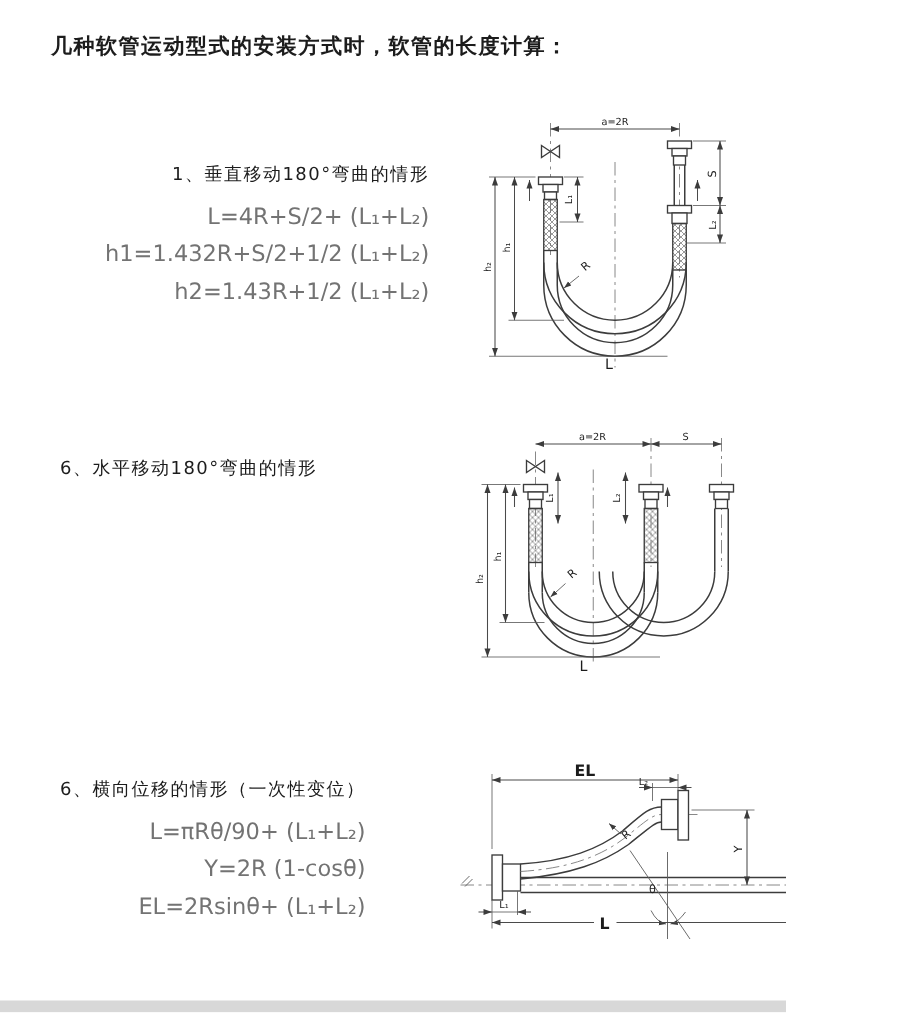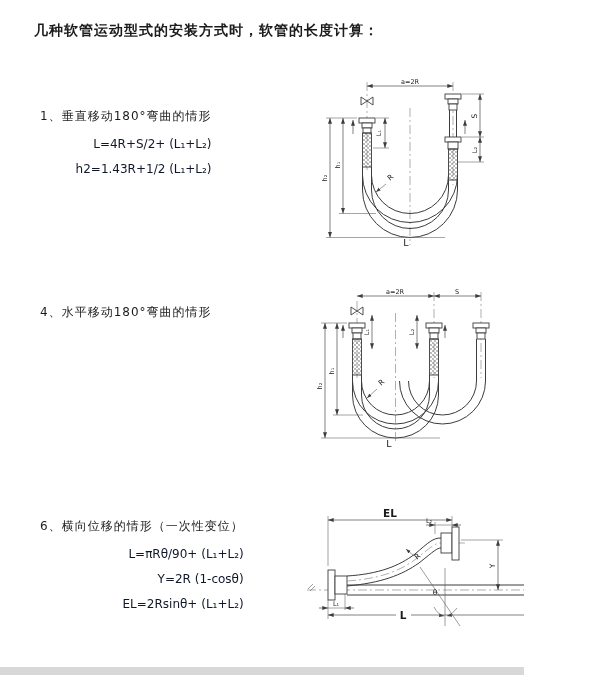--- a/index.html
+++ b/index.html
@@ -2,21 +2,21 @@
 <html><head>
 <meta charset="utf-8">
 <style>
   html,body{margin:0;padding:0;background:#ffffff;}
   #page{position:relative;width:524px;height:675px;background:#ffffff;overflow:hidden;
         font-family:"DejaVu Sans","Liberation Sans",sans-serif;color:#1c1c1c;text-align:right;}
   .title{position:absolute;left:34px;top:22px;font-size:14px;font-weight:bold;letter-spacing:1px;}
   .section{position:absolute;left:40px;}
   .sec-heading{font-size:12px;font-weight:normal;letter-spacing:1px;white-space:nowrap;}
   .formulas{margin-top:7px;padding-left:30px;}
-  .formula{font-size:12px;line-height:25px;white-space:nowrap;color:#0f172a;}
+  .formula{font-size:15px;line-height:25px;white-space:nowrap;color:#737373;}
   #sec1{top:108px;} #sec2{top:304px;} #sec3{top:518px;}
   .diag{position:absolute;}
   #d1{left:310px;top:70px;} #d2{left:305px;top:283px;} #d3{left:295px;top:498px;}
   .scan-edge{position:absolute;left:0;top:667px;width:600px;height:8px;background:#d8d8d8;}
   
   .tube{stroke:#3c3c3c;stroke-width:1;fill:none;}
   .fl{fill:#ffffff;stroke:#3c3c3c;stroke-width:0.9;}
   .hat{stroke:#3c3c3c;stroke-width:0.9;}
   .dim{stroke:#4a4a4a;stroke-width:0.7;fill:none;}
   .ext{stroke:#5a5a5a;stroke-width:0.55;fill:none;}
@@ -29,26 +29,27 @@
 <body>
 
 <div id="page">
 
   <div class="title">几种软管运动型式的安装方式时，软管的长度计算：</div>
 
   <div class="section" id="sec1">
     <div class="sec-heading">1、垂直移动180°弯曲的情形</div>
     <div class="formulas">
       <div class="formula">L=4R+S/2+ (L₁+L₂)</div>
+      <div class="formula">h1=1.432R+S/2+1/2 (L₁+L₂)</div>
       <div class="formula">h2=1.43R+1/2 (L₁+L₂)</div>
     </div>
   </div>
 
   <div class="section" id="sec2">
-    <div class="sec-heading">4、水平移动180°弯曲的情形</div>
+    <div class="sec-heading">6、水平移动180°弯曲的情形</div>
   </div>
 
   <div class="section" id="sec3">
     <div class="sec-heading">6、横向位移的情形（一次性变位）</div>
     <div class="formulas">
       <div class="formula">L=πRθ/90+ (L₁+L₂)</div>
       <div class="formula">Y=2R (1-cosθ)</div>
       <div class="formula">EL=2Rsinθ+ (L₁+L₂)</div>
     </div>
   </div>

